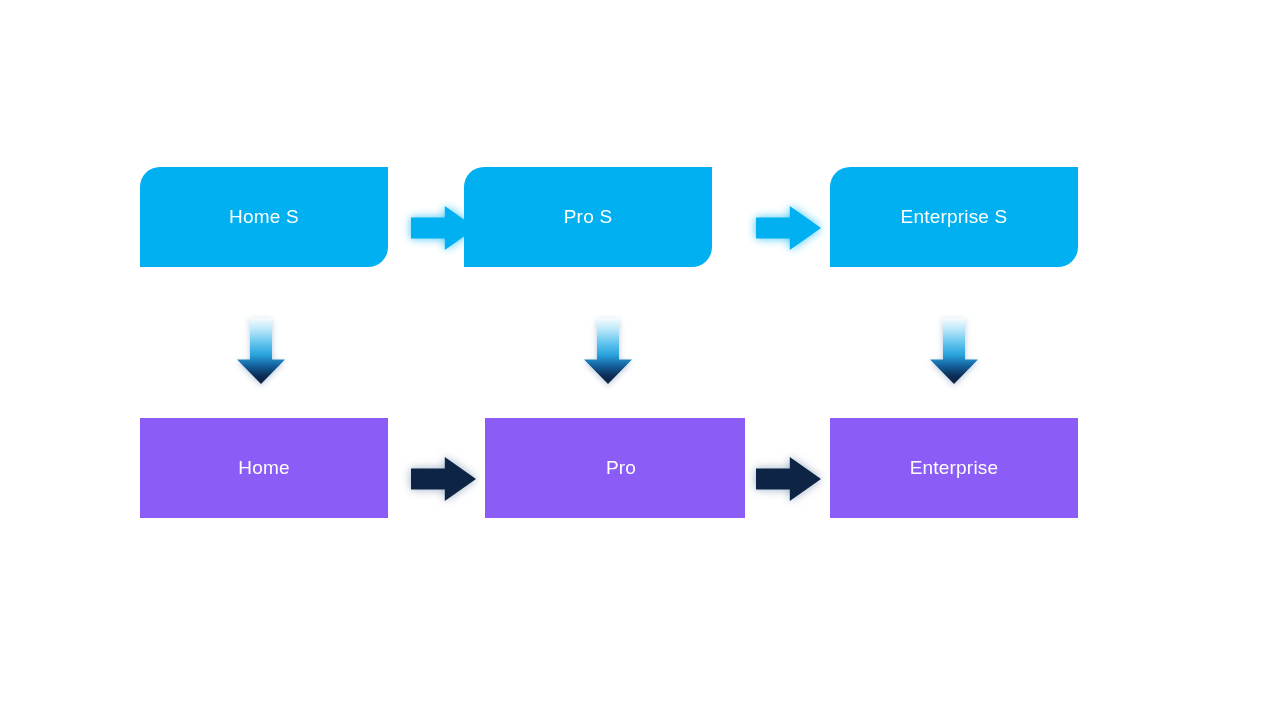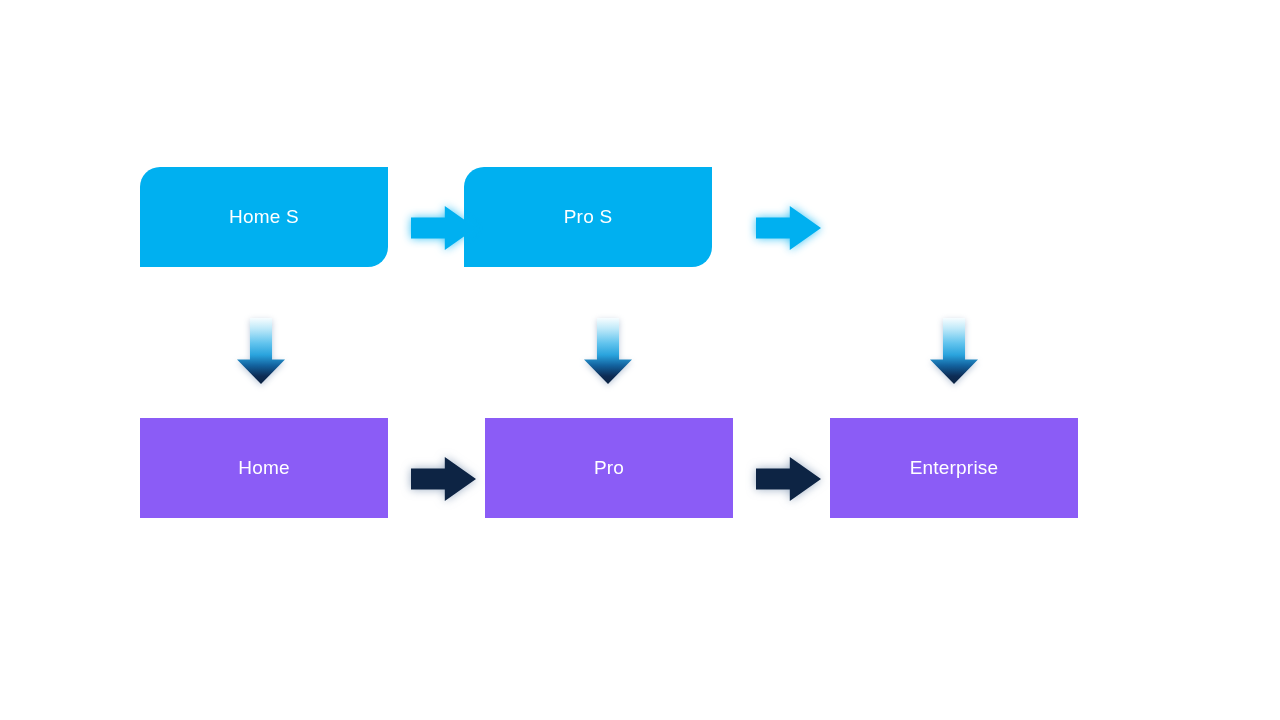--- a/index.html
+++ b/index.html
@@ -51,40 +51,43 @@
       #13629e 72%,
       #0d2c55 88%,
       #0c2342 100%);
     clip-path: polygon(27% 0, 73% 0, 73% 63%, 100% 63%, 50% 100%, 0 63%, 27% 63%);
   }
   
   #box-top-0 { left: 140px; top: 167px; }
   #box-top-1 { left: 464px; top: 167px; }
   #box-top-2 { left: 830px; top: 167px; }
   #box-bot-0 { left: 140px; top: 418px; }
-  #box-bot-1 { left: 485px; top: 418px; }
+  #box-bot-1 { left: 485px; top: 418px; padding-left: 12px; }
   #box-bot-2 { left: 830px; top: 418px; text-align: right; }
   #harrow-top-0 { left: 411px; top: 206px; }
   #harrow-top-1 { left: 756px; top: 206px; }
   #harrow-bot-0 { left: 411px; top: 457px; }
   #harrow-bot-1 { left: 756px; top: 457px; }
   #varrow-0 { left: 237px; top: 318px; }
   #varrow-1 { left: 584px; top: 318px; }
   #varrow-2 { left: 930px; top: 318px; }
 </style>
 </head>
 <body>
 
 <div class="stage">
 
   <div id="box-top-0" class="box box-top">
     <span>Home S</span>
   </div>
   <div id="box-top-1" class="box box-top">
     <span>Pro S</span>
+  </div>
+  <div id="box-top-2" class="box box-top">
+    <span>Enterprise S</span>
   </div>
 
   <div id="box-bot-0" class="box box-bottom">
     <span>Home</span>
   </div>
   <div id="box-bot-1" class="box box-bottom">
     <span>Pro</span>
   </div>
   <div id="box-bot-2" class="box box-bottom">
     <span>Enterprise</span>

